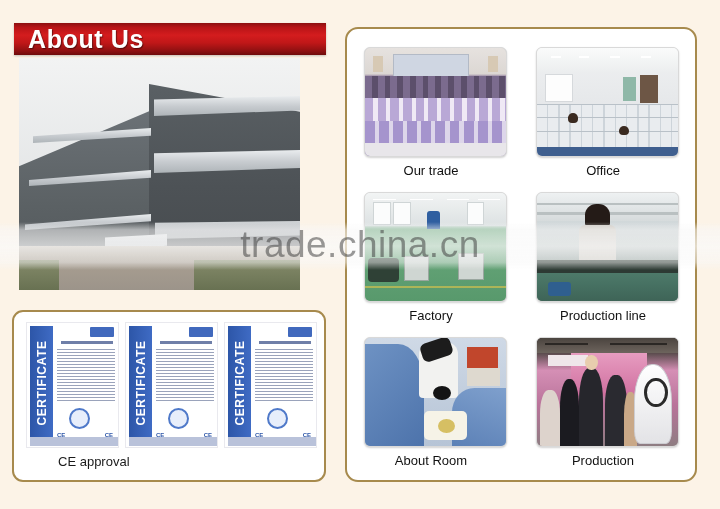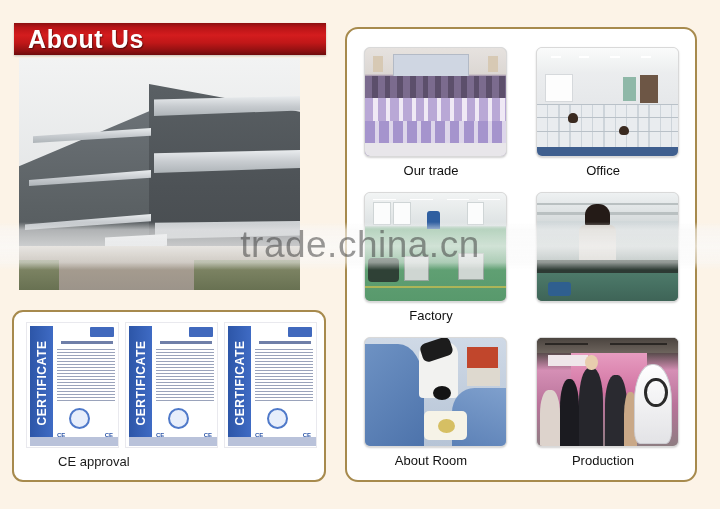--- a/index.html
+++ b/index.html
@@ -562,20 +562,21 @@
             <div class="roof"></div>
             <div class="beam b1"></div>
             <div class="beam b2"></div>
             <div class="worker"></div>
             <div class="shirt"></div>
             <div class="bench"></div>
             <div class="floorp"></div>
             <div class="bin"></div>
           </div>
         </div>
+        <div class="grid-label">Production line</div>
       </div>
 
       <div class="grid-cell">
         <div class="grid-thumb">
           <div class="sc sc-test">
             <div class="gown"></div>
             <div class="box"></div>
             <div class="box2"></div>
             <div class="scope"></div>
             <div class="eyep"></div>

